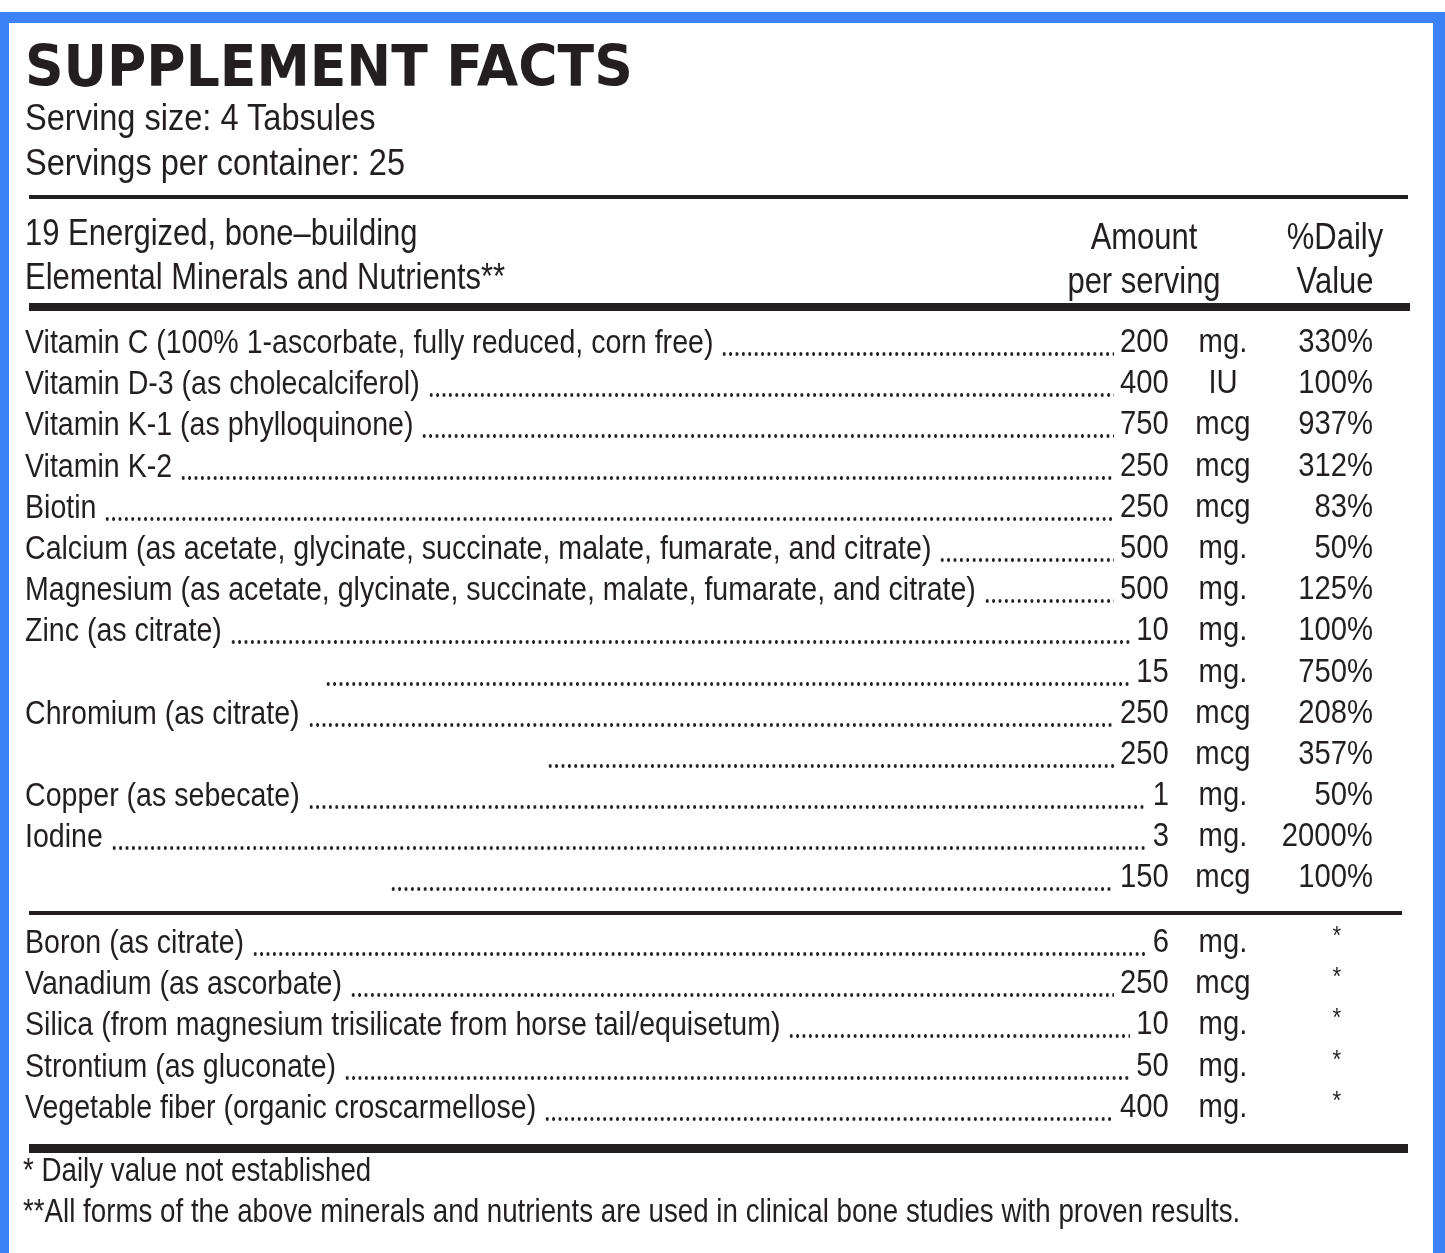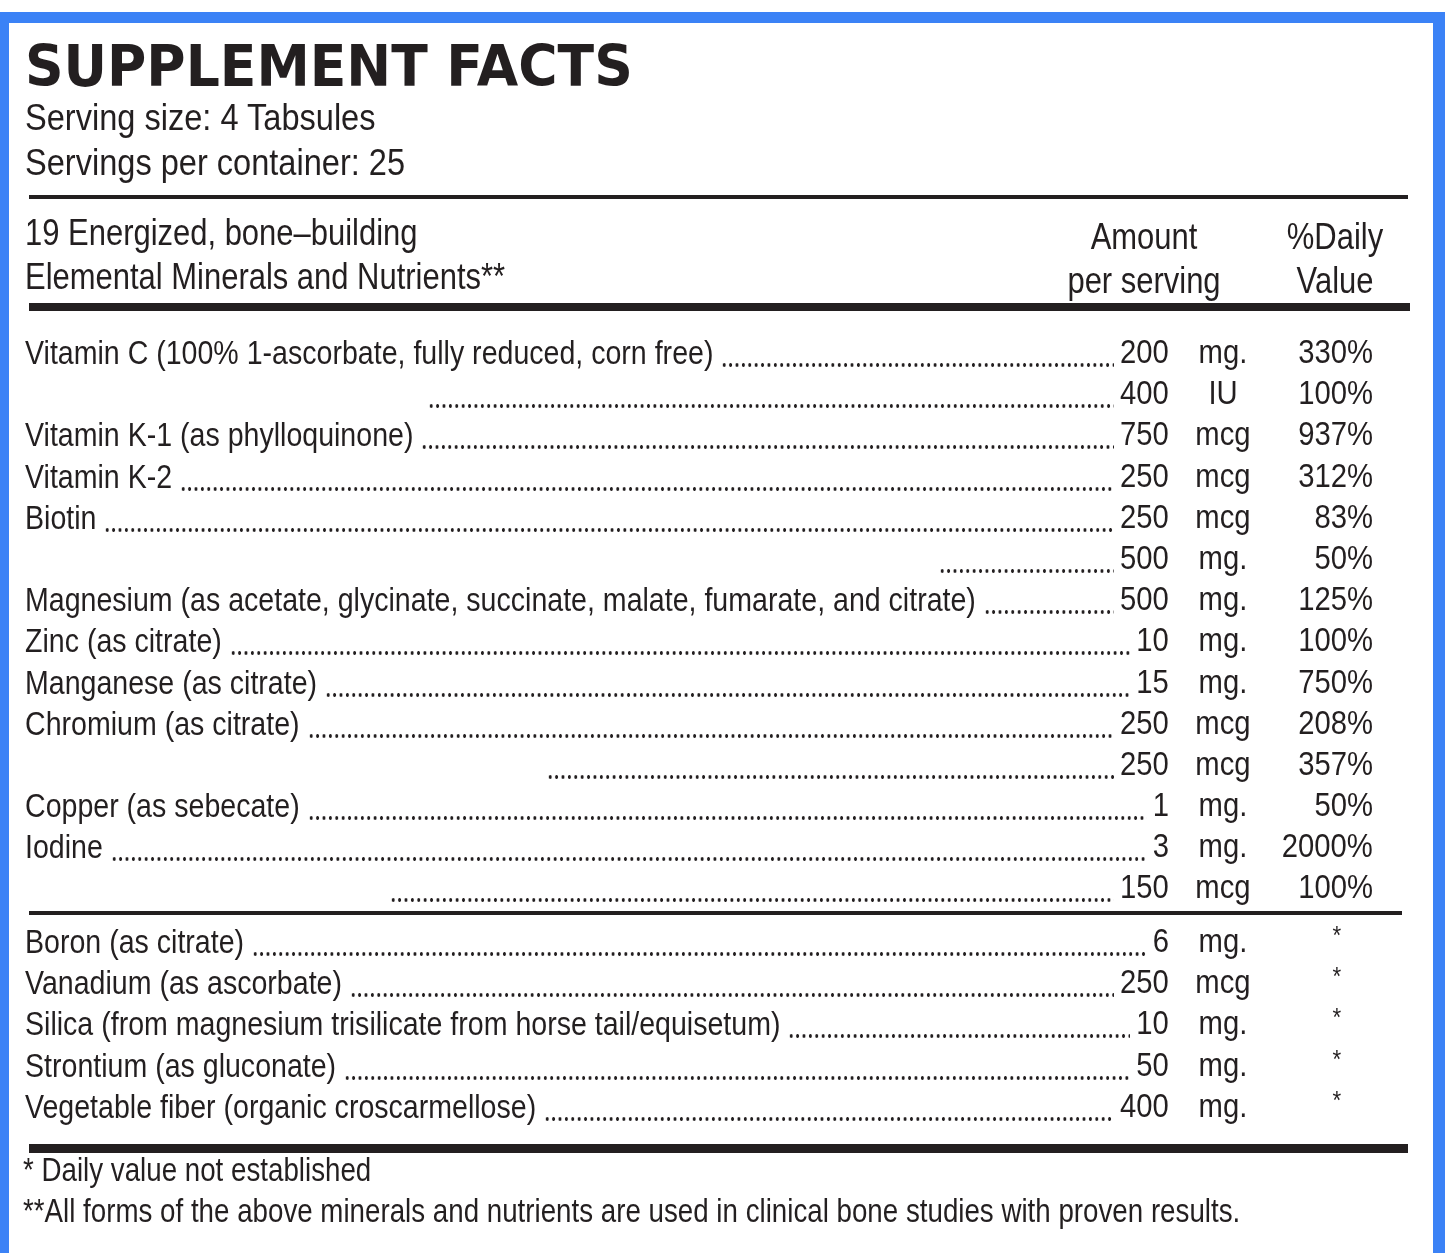--- a/index.html
+++ b/index.html
@@ -94,31 +94,34 @@
         <div>Amount</div>
         <div>per serving</div>
       </div>
       <div class="head-dv">
         <div>%Daily</div>
         <div>Value</div>
       </div>
 
       <div class="rule" style="left:20px; top:280px; width:1381px; height:8px;"></div>
 
-      <div class="rows" id="rows-main" style="top:297px;margin-top:11px;">
+      <div class="rows" id="rows-main" style="top:297px;">
           <div class="row">
             <div class="name-wrap">
               <span class="name">Vitamin C (100% 1-ascorbate, fully reduced, corn free)</span>
             </div>
             <div class="leader" style="left: 712.419px; width: 392.789px;"></div>
             <div class="amt">200</div>
             <div class="unit">mg.</div>
             <div class="dv">330%</div>
           </div>
           <div class="row">
+            <div class="name-wrap">
+              <span class="name">Vitamin D-3 (as cholecalciferol)</span>
+            </div>
             <div class="leader" style="left: 418.695px; width: 686.514px;"></div>
             <div class="amt">400</div>
             <div class="unit">IU</div>
             <div class="dv">100%</div>
           </div>
           <div class="row">
             <div class="name-wrap">
               <span class="name">Vitamin K-1 (as phylloquinone)</span>
             </div>
             <div class="leader" style="left: 412.421px; width: 692.787px;"></div>
@@ -138,20 +141,23 @@
           <div class="row">
             <div class="name-wrap">
               <span class="name">Biotin</span>
             </div>
             <div class="leader" style="left: 95.4525px; width: 1009.76px;"></div>
             <div class="amt">250</div>
             <div class="unit">mcg</div>
             <div class="dv">83%</div>
           </div>
           <div class="row">
+            <div class="name-wrap">
+              <span class="name">Calcium (as acetate, glycinate, succinate, malate, fumarate, and citrate)</span>
+            </div>
             <div class="leader" style="left: 930.412px; width: 174.796px;"></div>
             <div class="amt">500</div>
             <div class="unit">mg.</div>
             <div class="dv">50%</div>
           </div>
           <div class="row">
             <div class="name-wrap">
               <span class="name">Magnesium (as acetate, glycinate, succinate, malate, fumarate, and citrate)</span>
             </div>
             <div class="leader" style="left: 974.88px; width: 130.329px;"></div>
@@ -162,23 +168,20 @@
           <div class="row">
             <div class="name-wrap">
               <span class="name">Zinc (as citrate)</span>
             </div>
             <div class="leader" style="left: 220.783px; width: 900.685px;"></div>
             <div class="amt">10</div>
             <div class="unit">mg.</div>
             <div class="dv">100%</div>
           </div>
           <div class="row">
-            <div class="name-wrap">
-              <span class="name">Manganese (as citrate)</span>
-            </div>
             <div class="leader" style="left: 316.097px; width: 805.371px;"></div>
             <div class="amt">15</div>
             <div class="unit">mg.</div>
             <div class="dv">750%</div>
           </div>
           <div class="row">
             <div class="name-wrap">
               <span class="name">Chromium (as citrate)</span>
             </div>
             <div class="leader" style="left: 298.549px; width: 806.66px;"></div>

